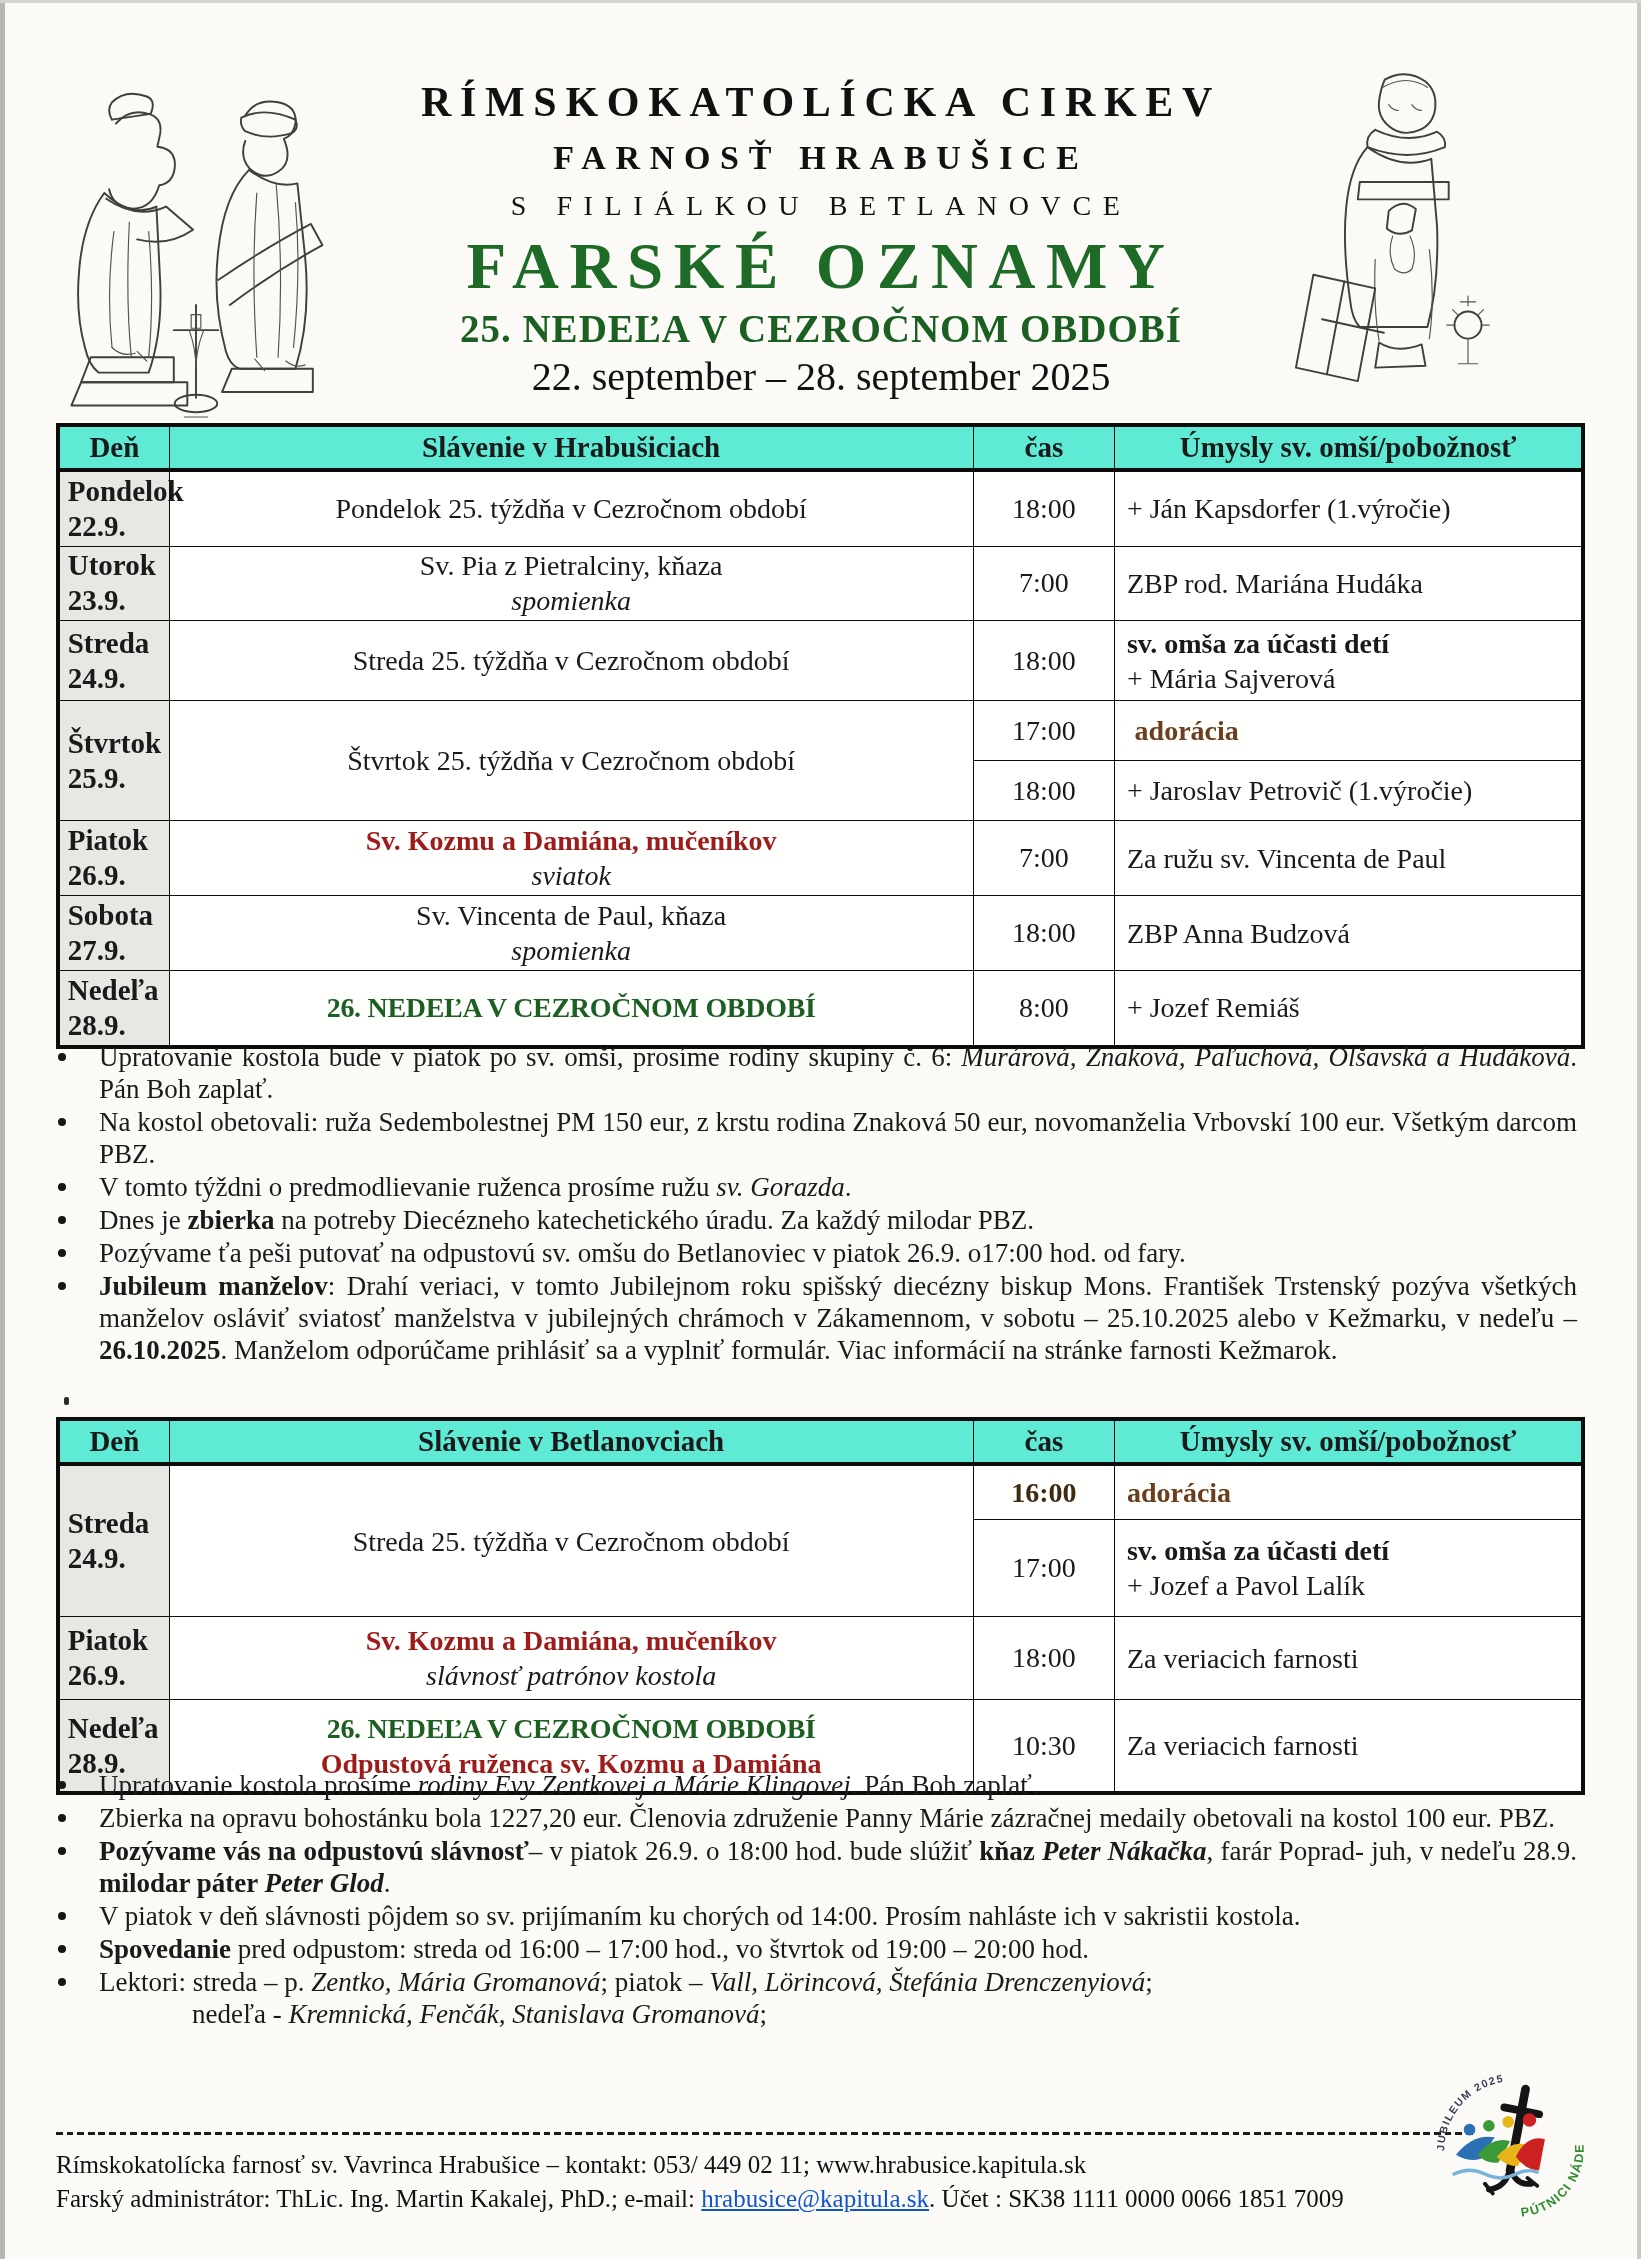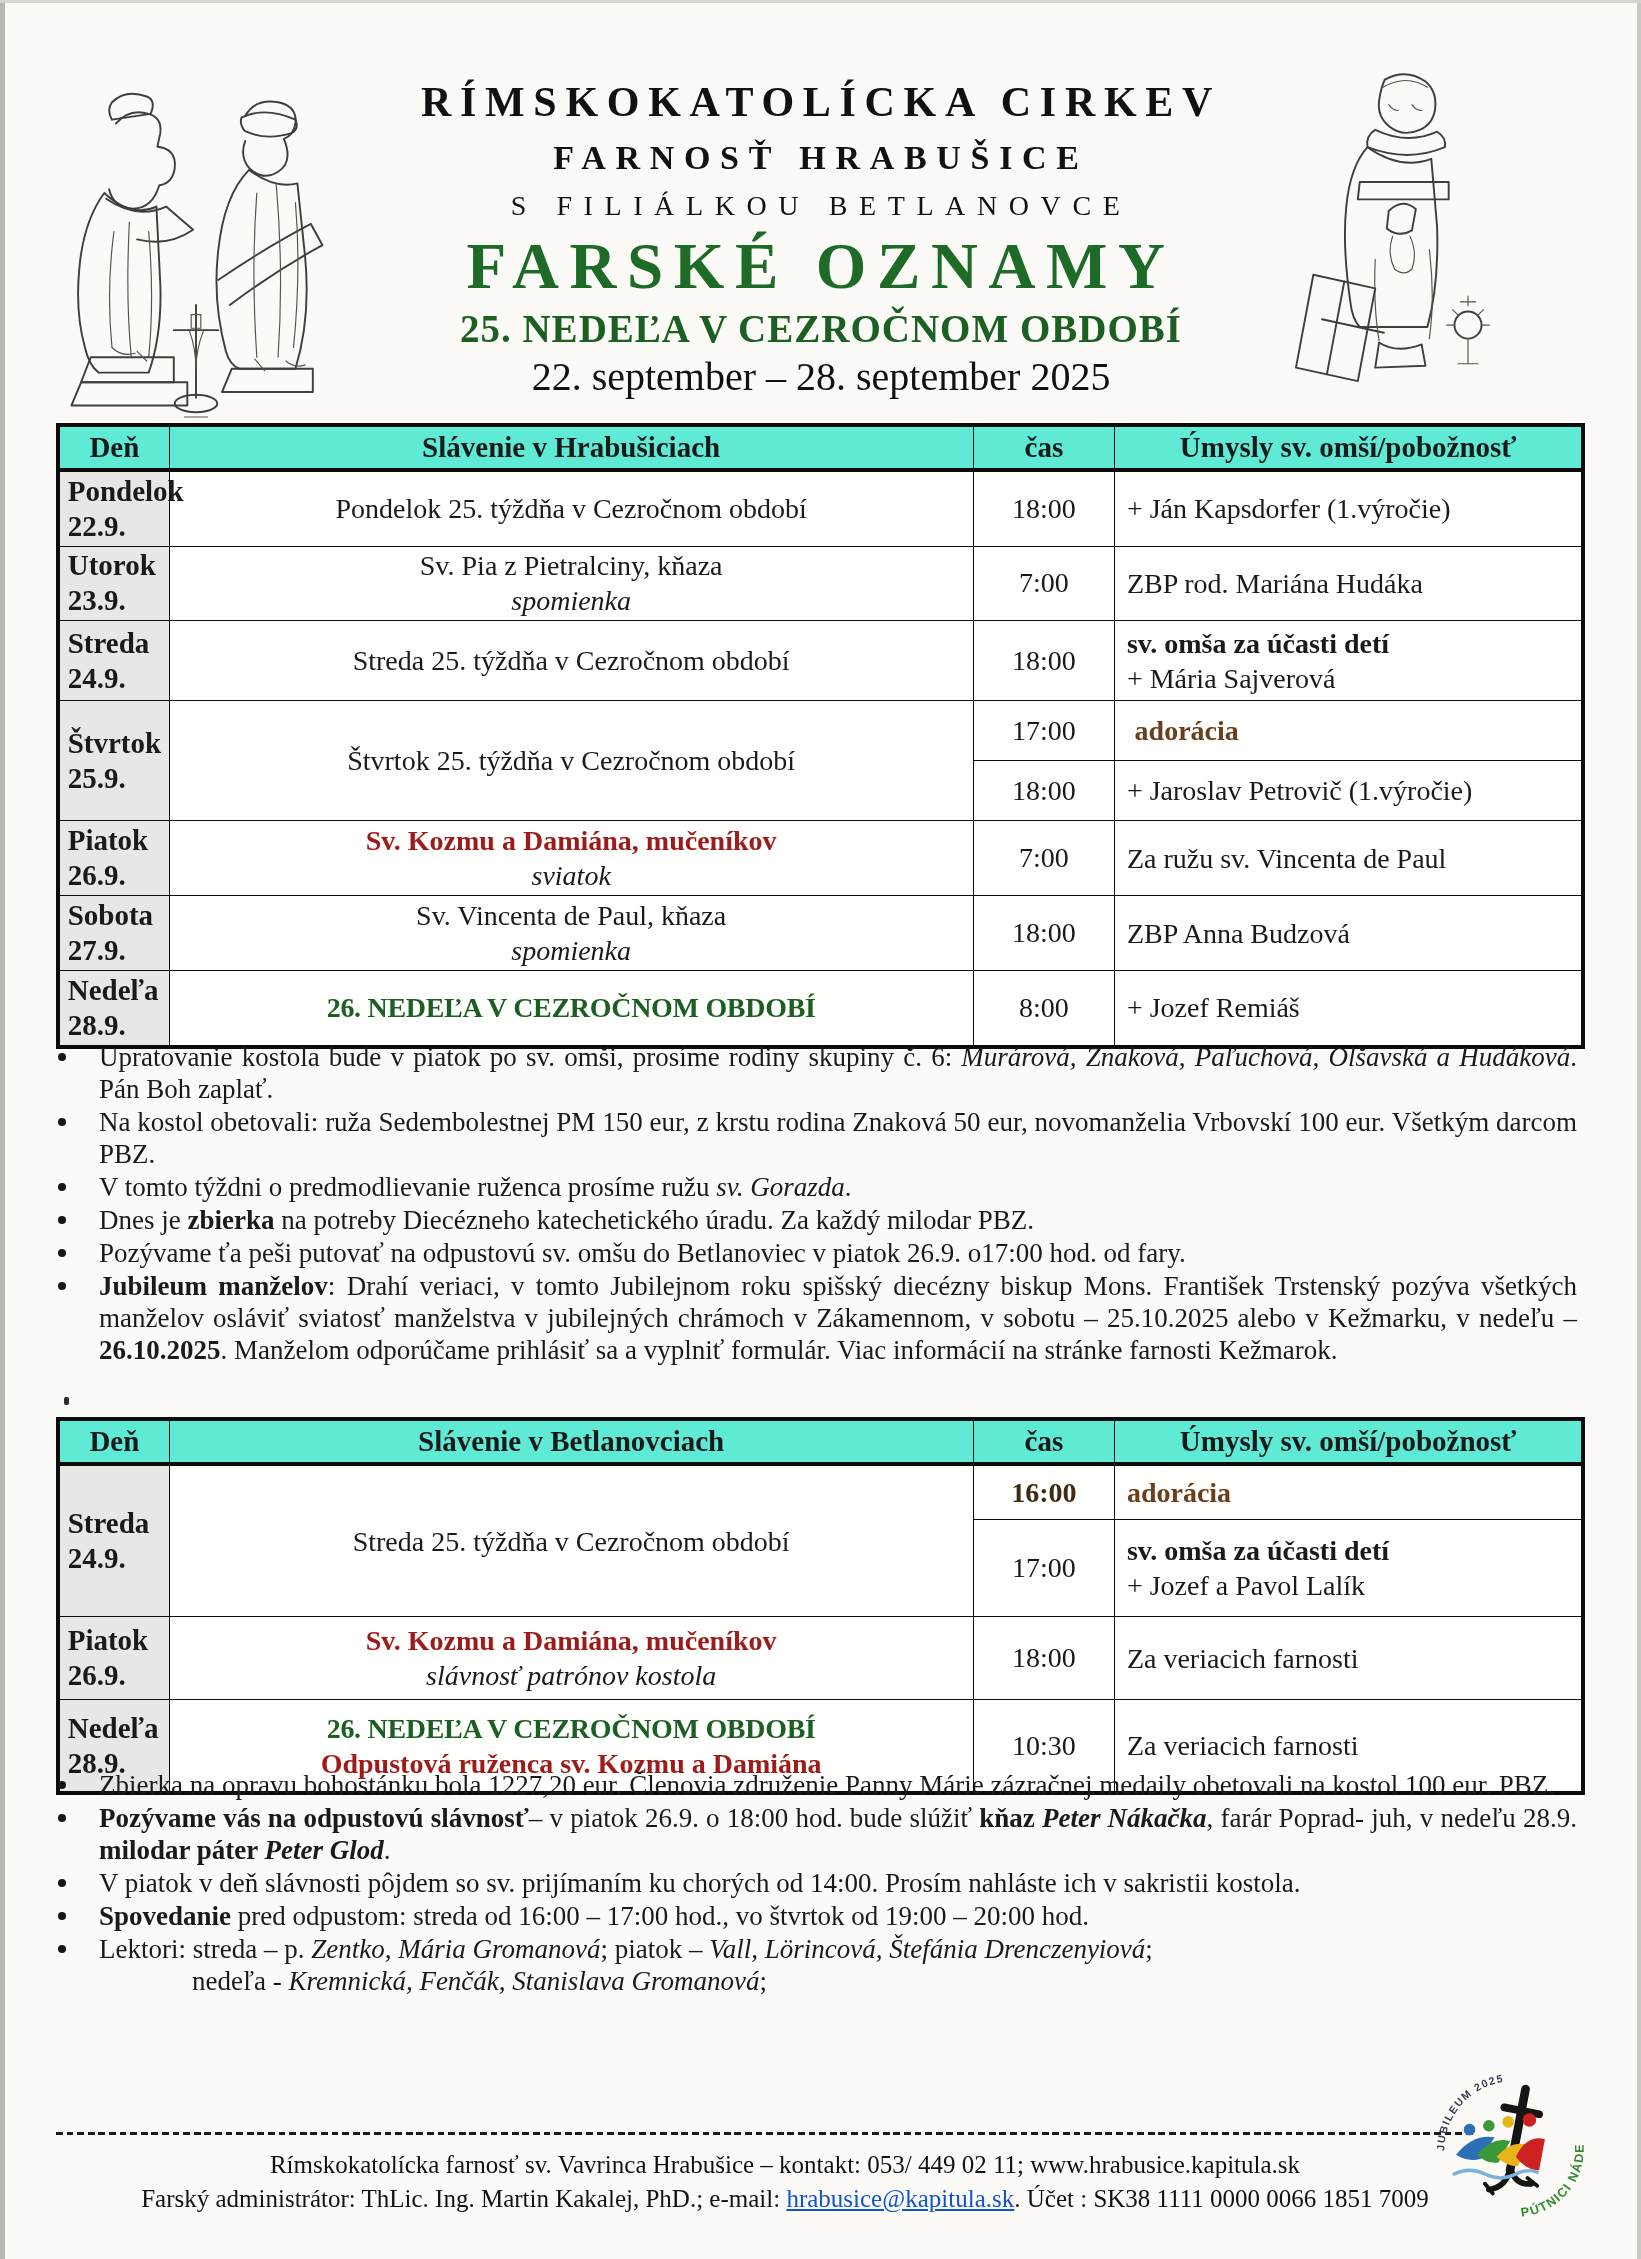--- a/index.html
+++ b/index.html
@@ -58,21 +58,21 @@
   .blist li{position:relative;padding-left:55px;text-align:justify;margin:0 0 1px 0;}
   .blist li::before{content:"";position:absolute;left:13.5px;top:11.6px;width:8.7px;height:8.7px;border-radius:50%;background:#161616;}
   .seg-i{font-style:italic;}
   .seg-b{font-weight:bold;}
   .seg-bi{font-weight:bold;font-style:italic;}
   .seg-ind{margin-left:93px;}
 
   .stray-dot{position:absolute;left:64px;top:1397px;width:4.8px;height:7.7px;background:#2c2c2c;border-radius:1.9px;}
 
   
-  .footer{position:absolute;left:56px;top:2132px;width:1458px;text-align:center;}
+  .footer{position:absolute;left:56px;top:2132px;width:1458px;}
   .dashed-rule{height:2.9px;width:1419px;margin-bottom:13.5px;
     background:repeating-linear-gradient(90deg,#1c1c1c 0 6.8px,transparent 6.8px 10.6px);}
   .f-line{font-size:25px;line-height:34px;color:#111;}
   .email-link{color:#1155cc;text-decoration:underline;cursor:pointer;}
   .logo{position:absolute;left:1427px;top:2062px;width:172px;height:172px;}
   .logo svg{width:100%;height:100%;}
 </style>
 </head>
 <body>
 
@@ -325,20 +325,21 @@
         </td>
     <td class="time">10:30</td>
     <td class="int">
           <div>Za veriacich farnosti</div>
         </td>
   </tr>
 </tbody>
   </table>
 
 <ul class="blist b2">
+  <li><span>Upratovanie kostola  prosíme </span><span class="seg-i">rodiny Evy Zentkovej a Márie Klingovej</span><span>. Pán Boh zaplať.</span></li>
   <li><span>Zbierka na opravu bohostánku bola 1227,20 eur. Členovia združenie Panny Márie zázračnej medaily obetovali na kostol 100 eur. PBZ.</span></li>
   <li><span class="seg-b">Pozývame vás na odpustovú slávnosť</span><span>– v piatok 26.9. o 18:00 hod. bude slúžiť  </span><span class="seg-b">kňaz </span><span class="seg-bi">Peter Nákačka</span><span>, farár Poprad- juh, v nedeľu 28.9. </span><span class="seg-b">milodar páter </span><span class="seg-bi">Peter Glod</span><span>.</span></li>
   <li><span>V piatok v deň slávnosti pôjdem so sv. prijímaním ku chorých od 14:00. Prosím nahláste ich v sakristii kostola.</span></li>
   <li><span class="seg-b">Spovedanie</span><span> pred odpustom: streda od 16:00 – 17:00 hod., vo štvrtok od 19:00 – 20:00 hod.</span></li>
   <li><span>Lektori:   streda – p. </span><span class="seg-i">Zentko, Mária Gromanová</span><span>;  piatok – </span><span class="seg-i">Vall, Lörincová, Štefánia Drenczenyiová</span><span>;</span><br><span class="seg-ind">nedeľa  - </span><span class="seg-i">Kremnická, Fenčák, Stanislava Gromanová</span><span>;</span></li>
 </ul>
 
 <div class="footer">
   <div class="dashed-rule"></div>
   <div class="f-line">Rímskokatolícka farnosť  sv. Vavrinca  Hrabušice – kontakt: 053/ 449 02 11; www.hrabusice.kapitula.sk</div>

